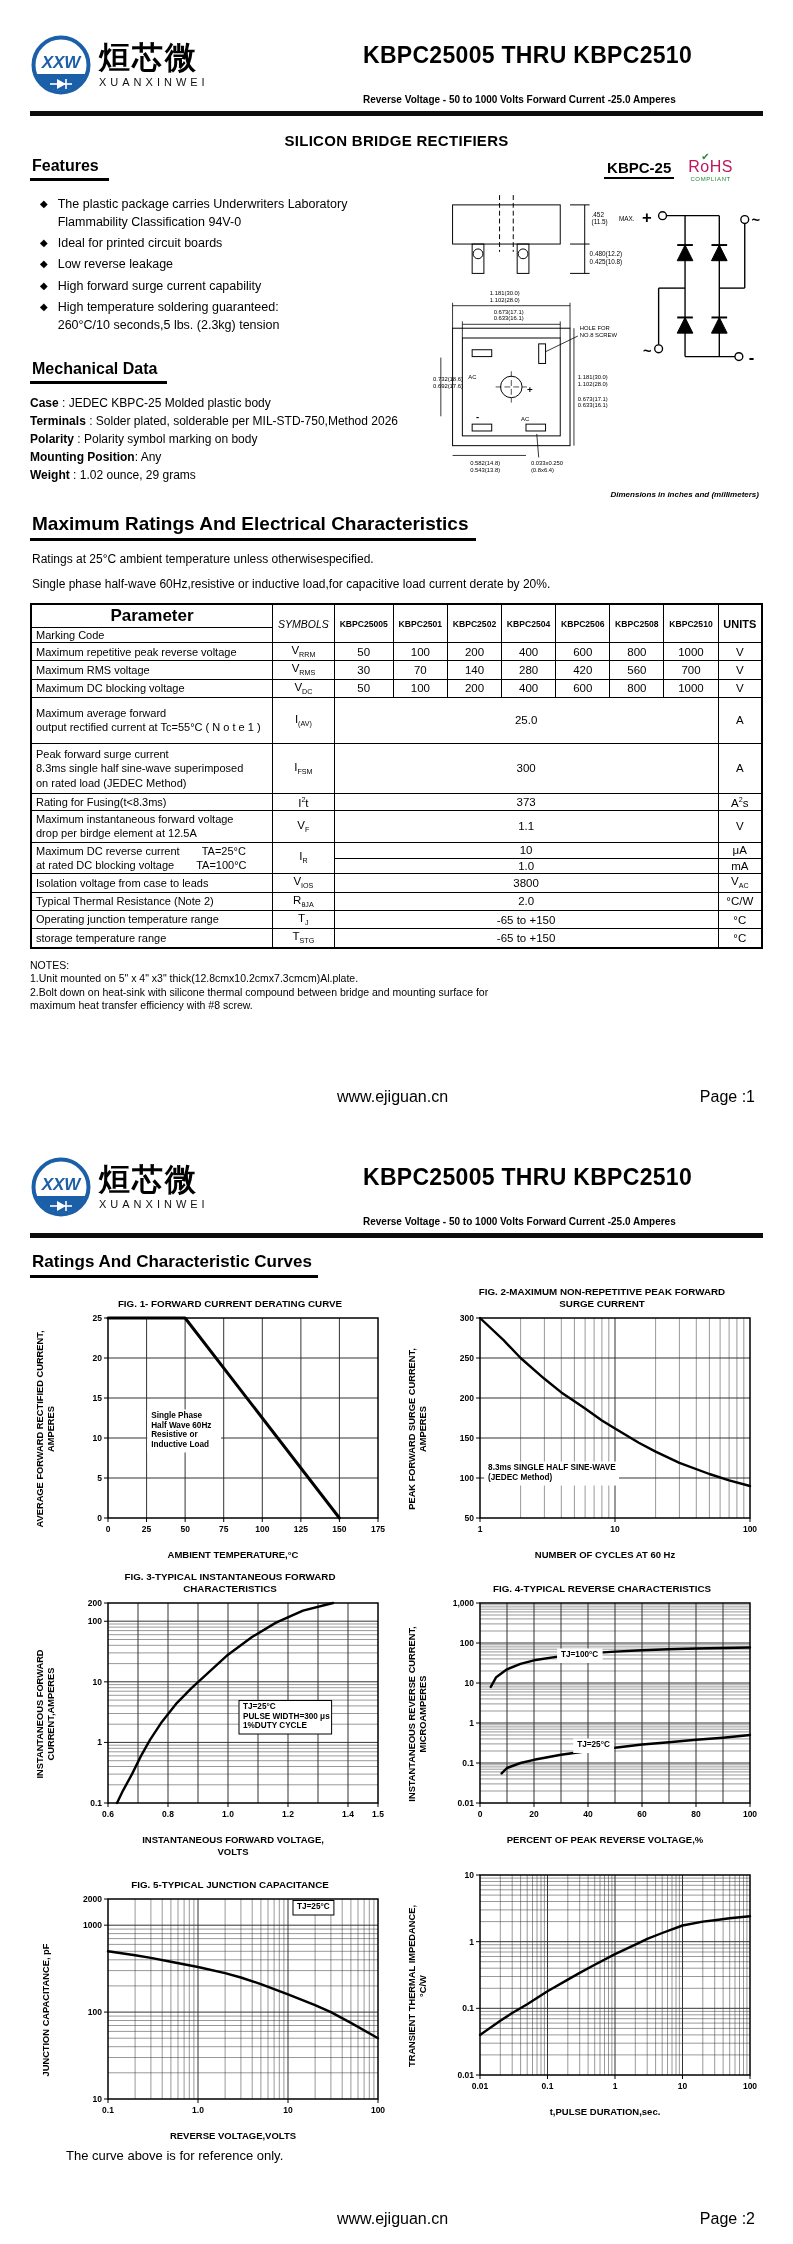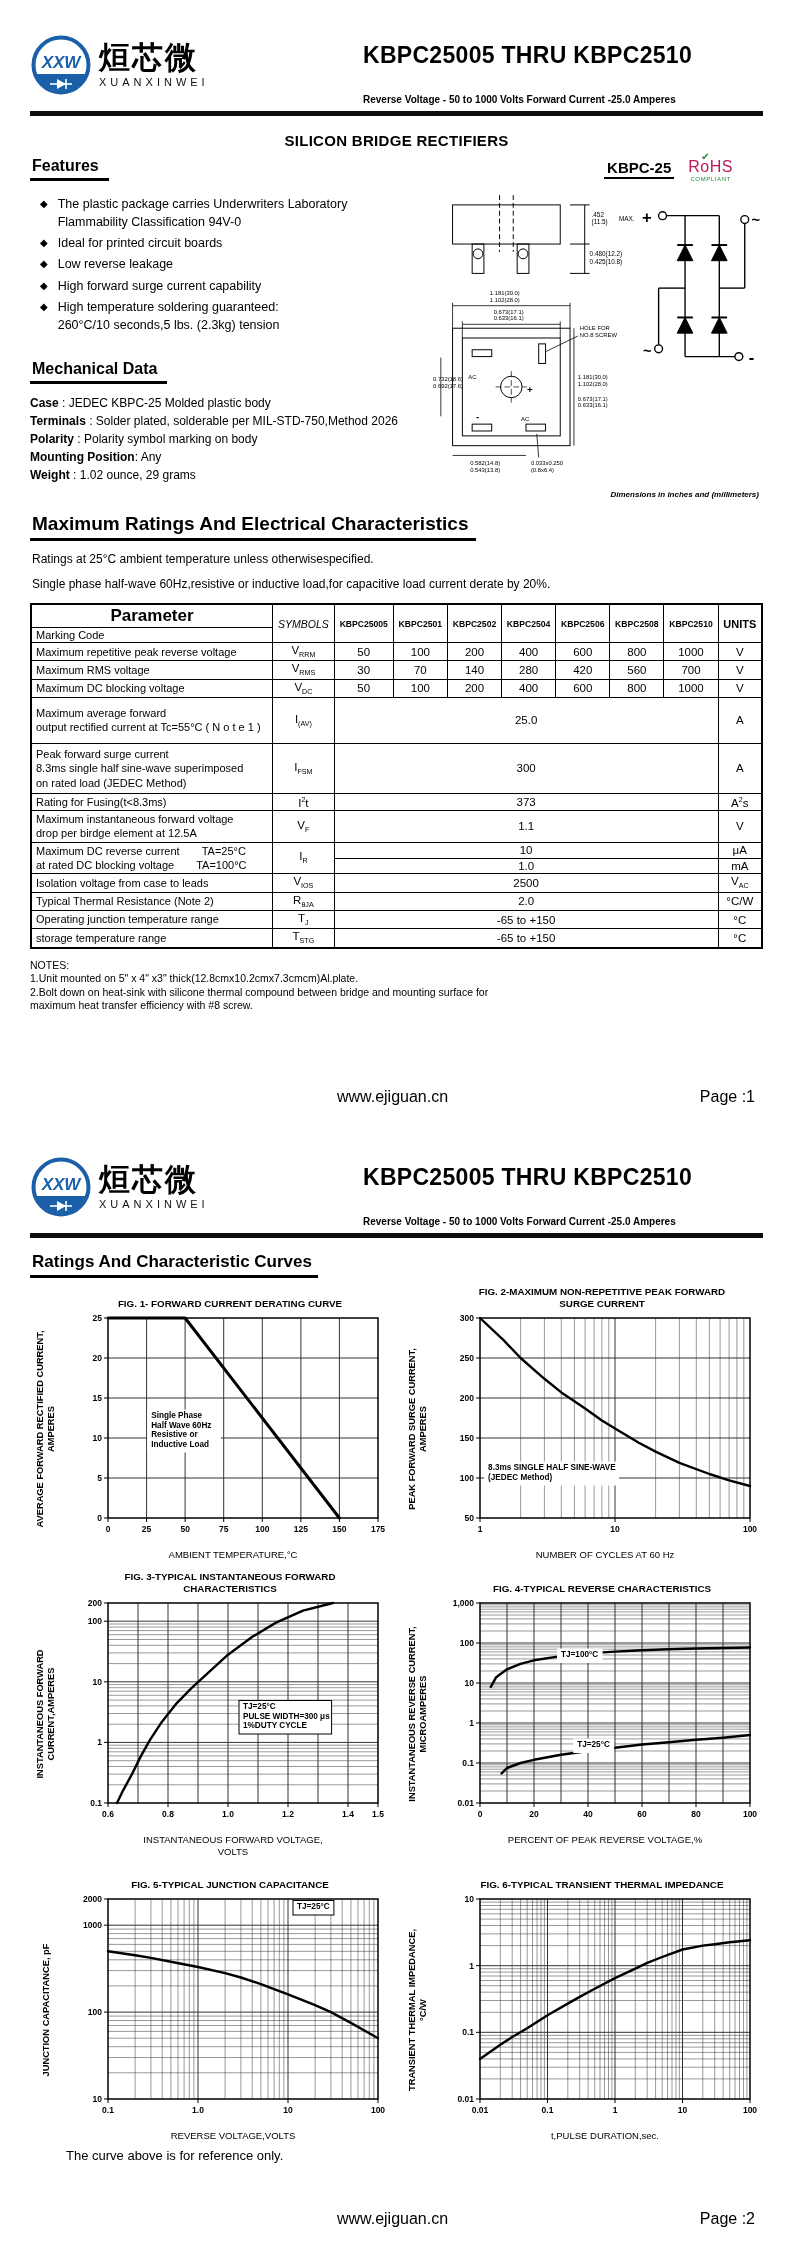--- a/index.html
+++ b/index.html
@@ -61,21 +61,21 @@
   .footer .f-url{flex:1;text-align:center;padding-left:110px;}
   .footer .f-page{width:110px;text-align:right;padding-right:8px;}
   
   .p2-h{display:inline-block;font-size:17px;font-weight:bold;border-bottom:3px solid #000;padding:0 6px 3px 2px;margin-top:14px;}
   .charts-grid{display:grid;grid-template-columns:1fr 1fr;column-gap:6px;row-gap:10px;margin-top:8px;}
   .figure{width:366px;}
   .fig-title{font-size:9.8px;font-weight:bold;text-align:center;line-height:1.25;padding-left:34px;min-height:24px;display:flex;flex-direction:column;justify-content:flex-end;}
   .fig-body{display:flex;}
   .fig-ylabel{width:32px;position:relative;}
   .fig-ylabel .in{position:absolute;top:50%;left:50%;transform:translate(-50%,-50%) rotate(-90deg);width:230px;text-align:center;font-size:9.3px;font-weight:bold;line-height:1.15;}
-  .fig-xlabel{font-size:9.5px;font-weight:normal;text-align:center;padding-left:40px;line-height:1.2;margin-top:1px;}
+  .fig-xlabel{font-size:9.5px;font-weight:bold;text-align:center;padding-left:40px;line-height:1.2;margin-top:1px;}
   .p2-caption{font-size:13px;margin:6px 0 0 36px;}
 </style>
 </head>
 <body>
 
 <div class="page">
   <div class="hdr">
     <div class="logo">
       <svg width="62" height="62" viewBox="0 0 62 62">
         <defs>
@@ -377,21 +377,21 @@
           </tr>
           <tr>
             <td class="val" colspan="7">1.0</td>
             <td class="unit">mA</td>
           </tr>
           <tr>
             <td class="param">
               <div>Isolation voltage from case to leads</div>
             </td>
             <td class="sym">V<sub>IOS</sub></td>
-            <td class="val" colspan="7">2500</td>
+            <td class="val" colspan="7">3800</td>
             <td class="unit">V<sub>AC</sub></td>
           </tr>
           <tr>
             <td class="param">
               <div>Typical Thermal Resistance (Note 2)</div>
             </td>
             <td class="sym">R<sub>θJA</sub></td>
             <td class="val" colspan="7">2.0</td>
             <td class="unit">°C/W</td>
           </tr>
@@ -809,21 +809,20 @@
             <line x1="42" y1="8" x2="46" y2="8" stroke="#000" stroke-width="1"></line>
             <text x="40" y="11" text-anchor="end" font-size="8.5" font-weight="bold">2000</text>
             <polyline points="46.0,60.3 73.1,64.3 88.9,66.9 108.9,70.7 136.0,76.0 163.1,82.2 178.9,86.5 198.9,93.1 226.0,103.3 253.1,114.2 268.9,121.1 288.9,131.9 316.0,147.2" fill="none" stroke="#000" stroke-width="2.4" stroke-linejoin="round" stroke-linecap="round"></polyline>
             <rect x="231" y="9.5" width="40.9" height="14.5" fill="#fff" stroke="#000" stroke-width="1"></rect>
             <text x="235" y="18" font-size="8.2" font-weight="bold">TJ=25°C</text>
           </svg>
         </div>
         <div class="fig-xlabel">REVERSE VOLTAGE,VOLTS</div>
       </div>
       <div class="figure">
-        <div class="fig-title">FIG. 6-TYPICAL TRANSIENT THERMAL IMPEDANCE</div>
         <div class="fig-body">
           <div class="fig-ylabel">
             <div class="in">TRANSIENT THERMAL IMPEDANCE,<br>°C/W</div>
           </div>
           <svg width="330" height="238">
             <line x1="66.3" y1="8" x2="66.3" y2="208" stroke="#333" stroke-width="0.5"></line>
             <line x1="78.2" y1="8" x2="78.2" y2="208" stroke="#333" stroke-width="0.5"></line>
             <line x1="86.6" y1="8" x2="86.6" y2="208" stroke="#333" stroke-width="0.5"></line>
             <line x1="93.2" y1="8" x2="93.2" y2="208" stroke="#333" stroke-width="0.5"></line>
             <line x1="98.5" y1="8" x2="98.5" y2="208" stroke="#333" stroke-width="0.5"></line>

